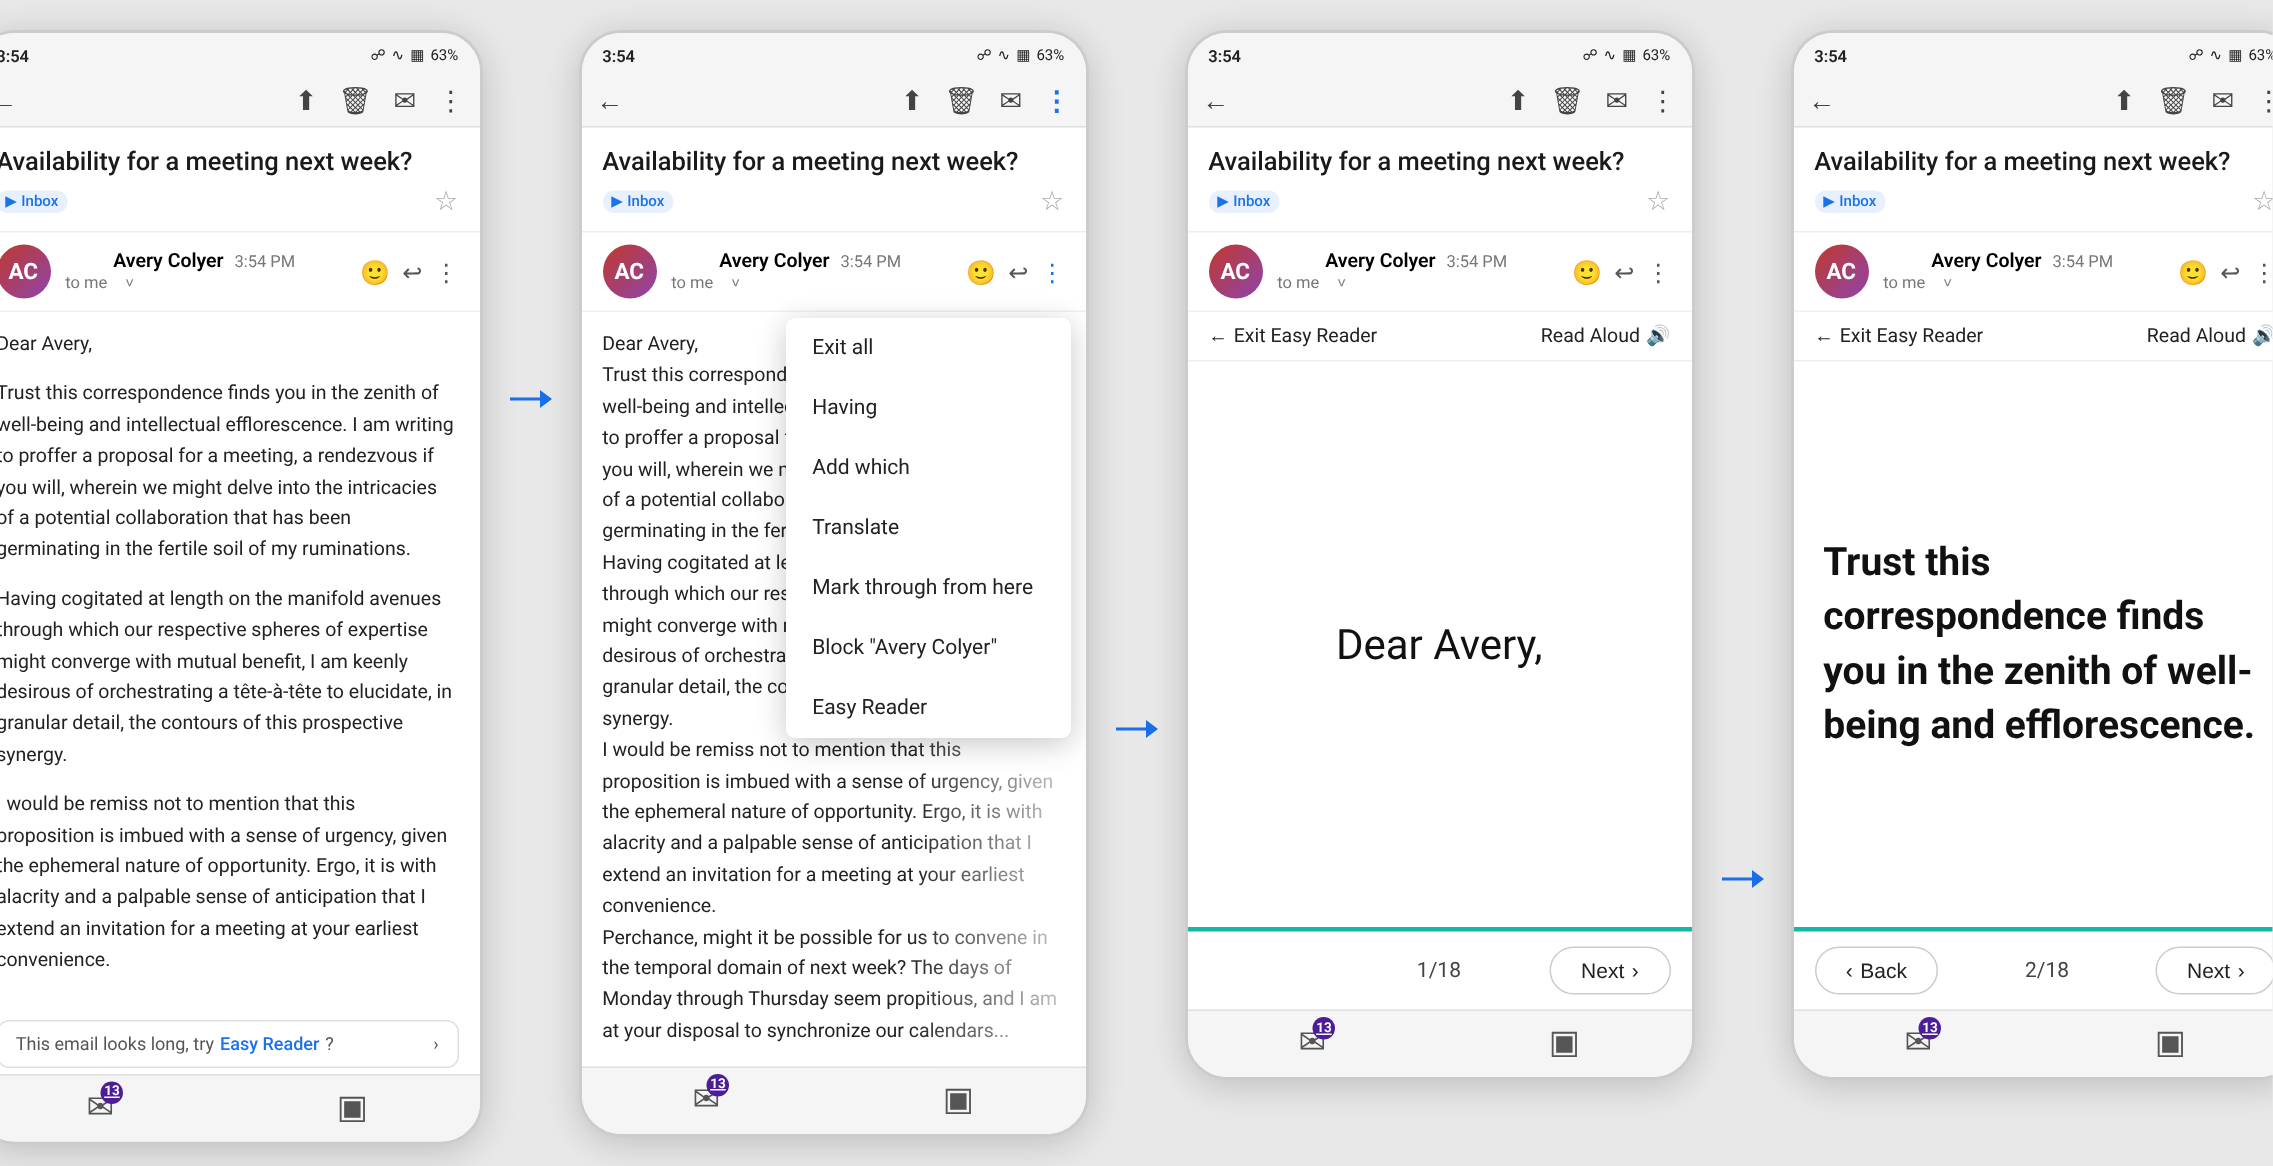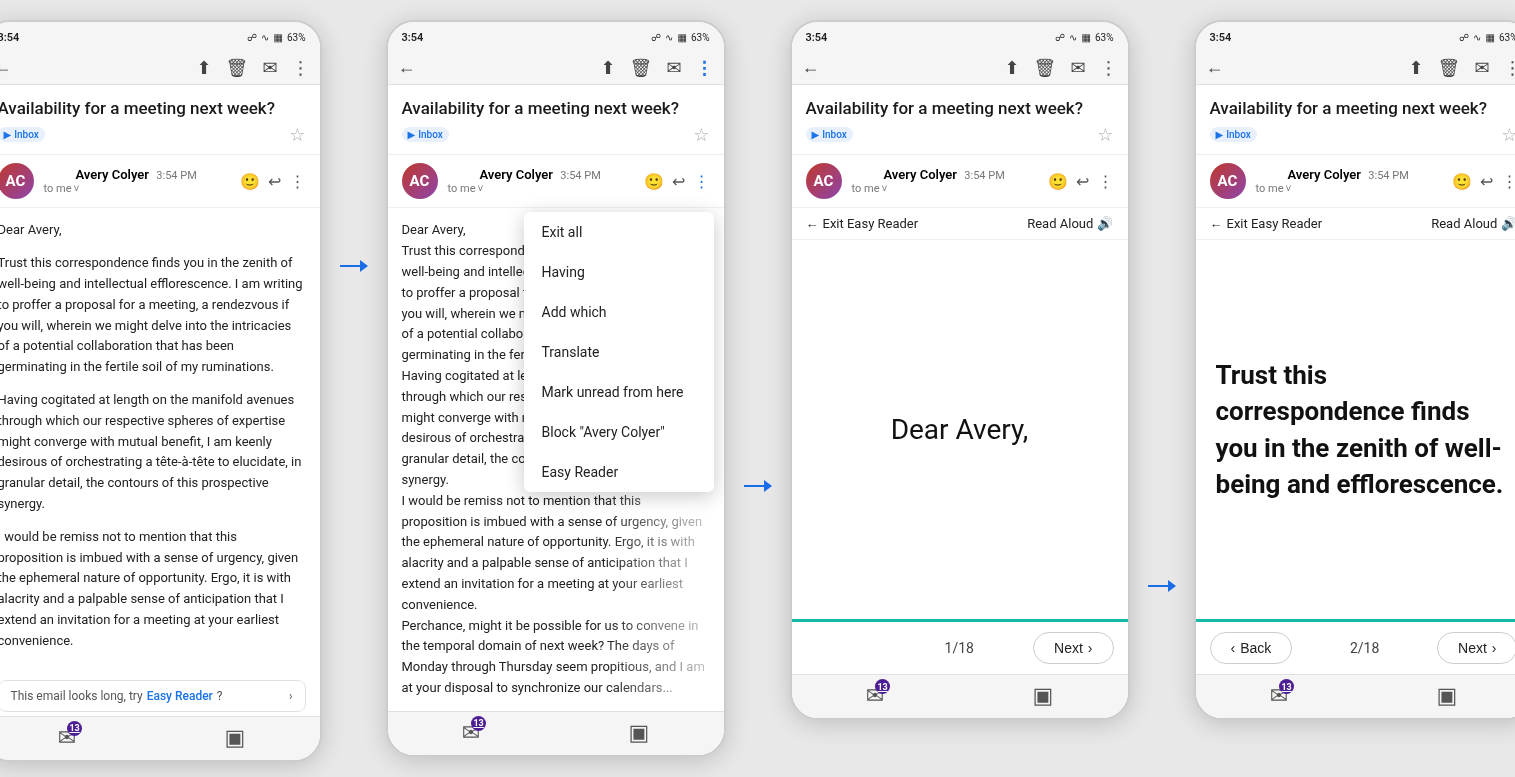--- a/index.html
+++ b/index.html
@@ -87,21 +87,21 @@
     }
     .avatar-img {
       width: 36px; height: 36px; border-radius: 50%;
       background: linear-gradient(135deg, #c0392b, #8e44ad);
       display: flex; align-items: center; justify-content: center;
       color: white; font-weight: bold; font-size: 15px;
     }
     .sender-info { flex: 1; }
     .sender-name { font-size: 13px; font-weight: 500; }
     .sender-name span { font-weight: 600; margin-left: 32px; }
-    .sender-to { font-size: 11px; color: #777; display: flex; align-items: center; gap: 2px; }
+    .sender-to { font-size: 11px; color: #777; display: flex; align-items: flex-end; gap: 12px; }
     .sender-actions { display: flex; gap: 8px; align-items: center; }
     .sender-action-icon { font-size: 16px; color: #555; }
     .email-body {
       padding: 12px 14px;
       font-size: 13px;
       color: #222;
       line-height: 1.6;
       flex: 1;
       overflow: hidden;
     }
@@ -408,21 +408,21 @@
         <span class="notif-badge">13</span>
       </span>
       <span class="bottom-nav-icon">▣</span>
     </div>
 
     <div class="dropdown-overlay">
       <div class="dropdown-item">Exit all</div>
       <div class="dropdown-item">Having</div>
       <div class="dropdown-item">Add which</div>
       <div class="dropdown-item">Translate</div>
-      <div class="dropdown-item">Mark unread from here</div>
+      <div class="dropdown-item">Mark through from here</div>
       <div class="dropdown-item">Block "Avery Colyer"</div>
       <div class="dropdown-item">Easy Reader</div>
     </div>
   </div>
 
   <div class="arrow-container" style="padding-top:460px;">
     <div class="arrow">
       <div class="arrow-line" style="width:20px;background:#1a6ee8;height:2px;"></div>
       <div class="arrow-head-right" style="border-left-color:#1a6ee8;"></div>
     </div>

